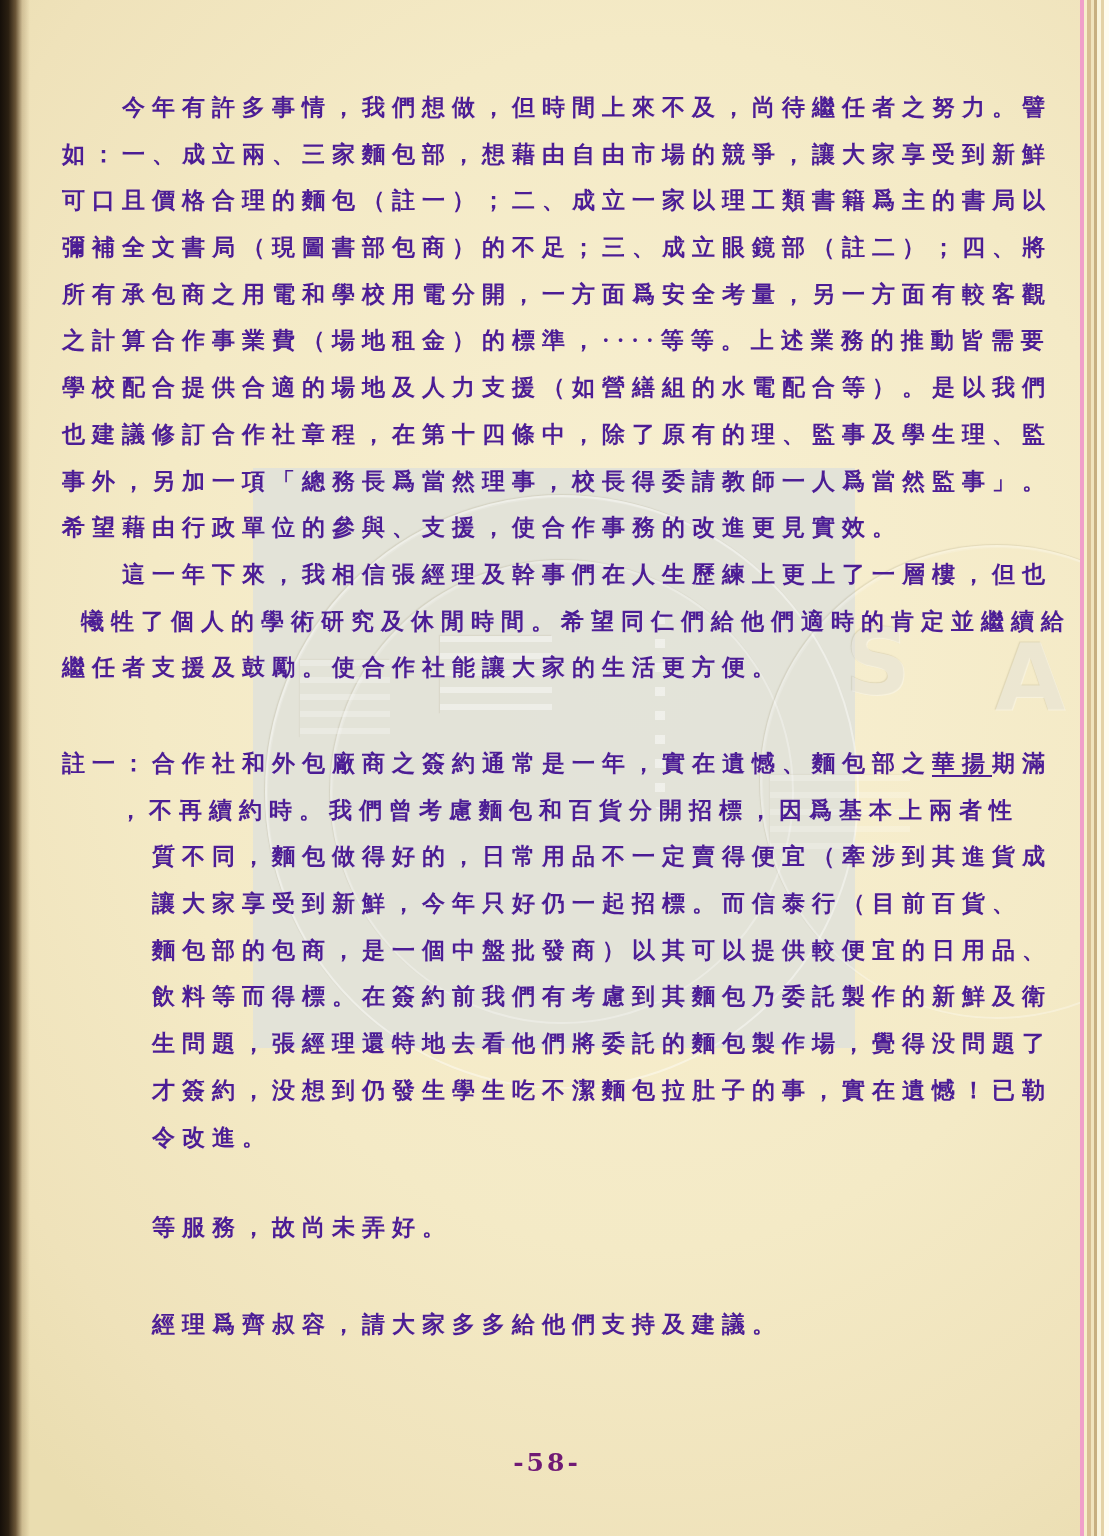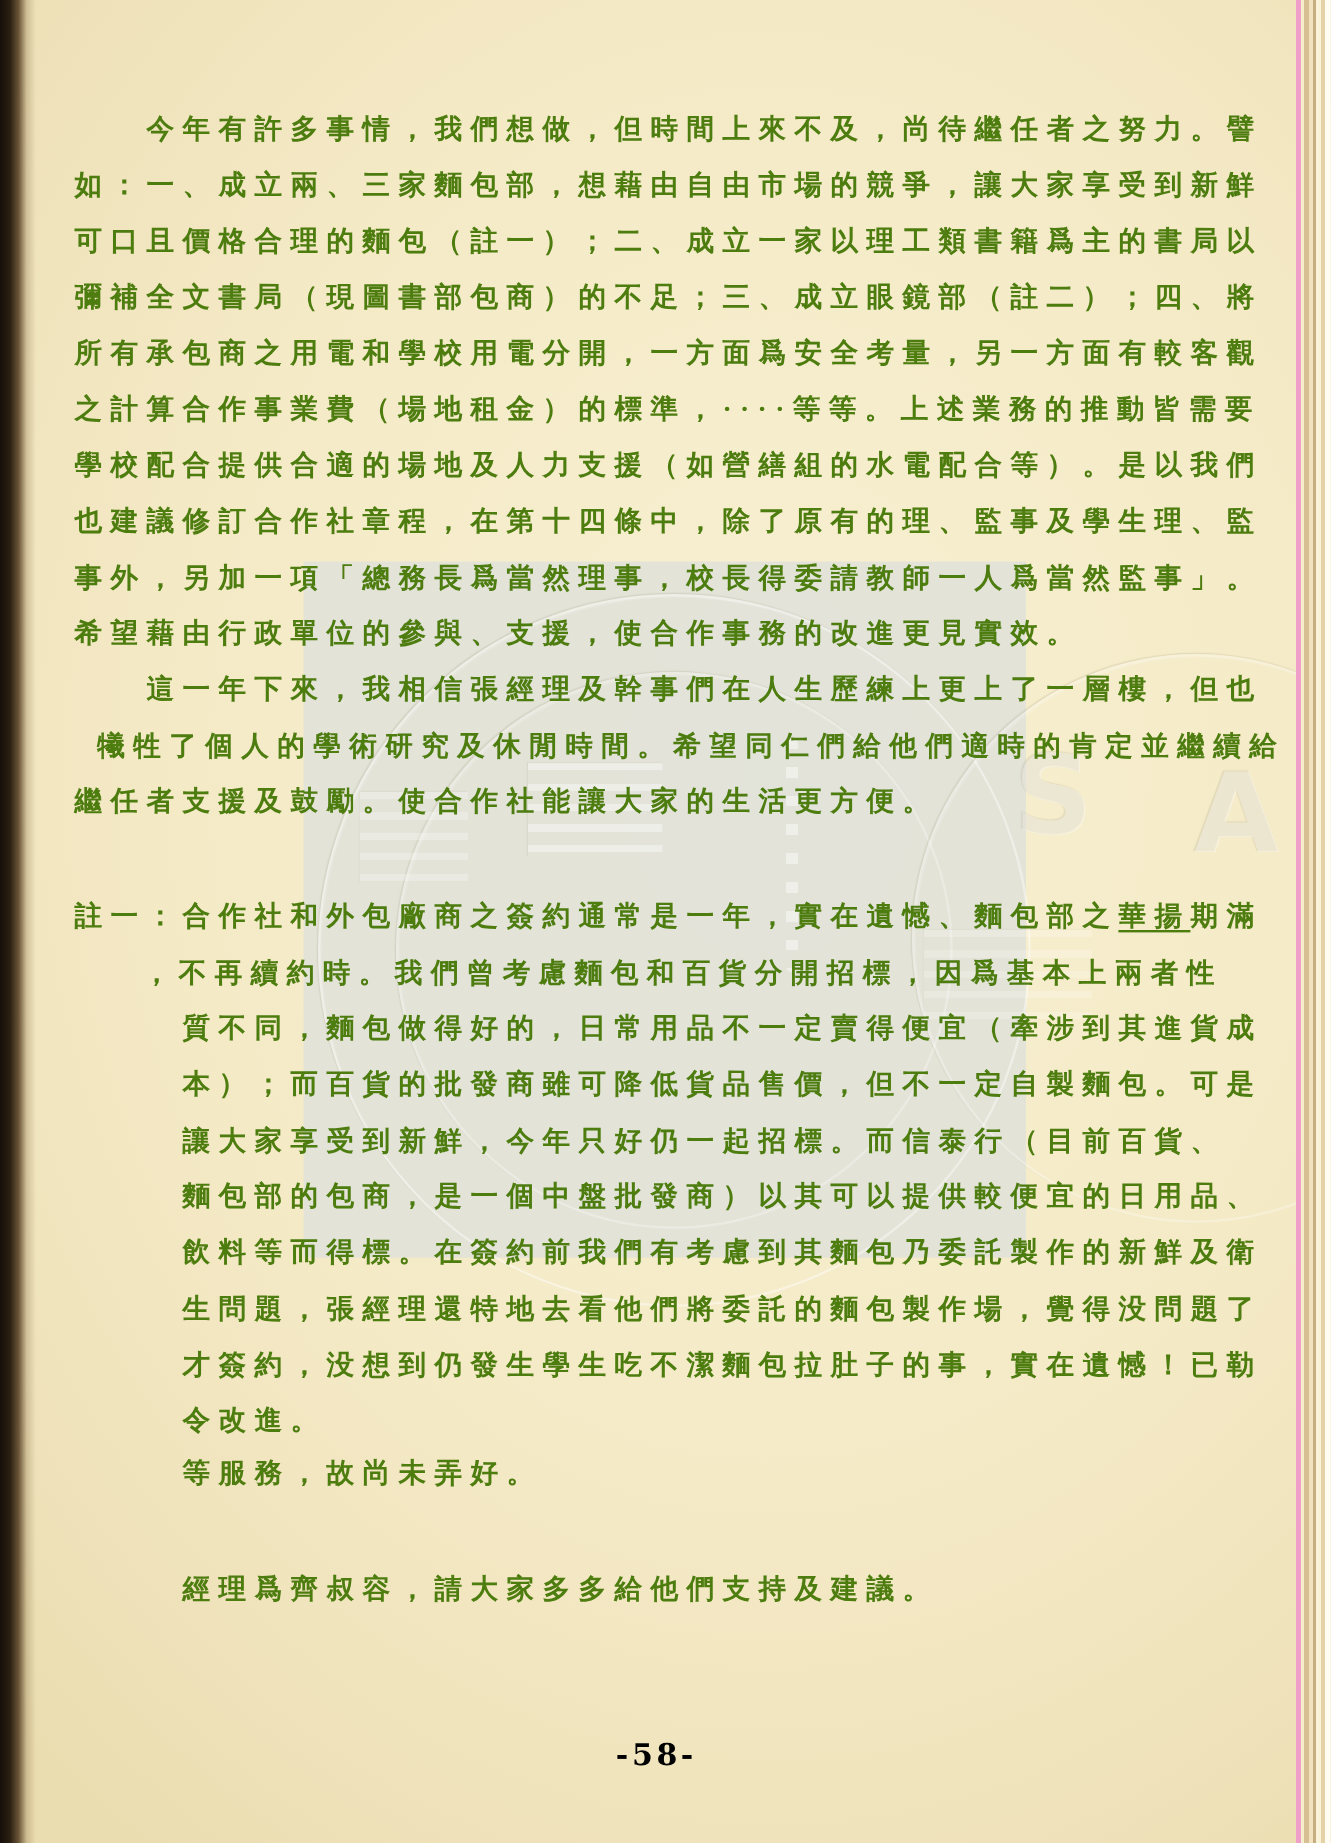--- a/index.html
+++ b/index.html
@@ -42,30 +42,30 @@
     background:repeating-linear-gradient(180deg,rgba(255,255,255,.45) 0 9px,rgba(255,255,255,0) 9px 24px);
   }
   .emboss-letter{
     position:absolute;z-index:2;font-family:"DejaVu Sans",sans-serif;font-weight:bold;
     font-size:92px;color:rgba(255,255,255,.38);text-shadow:-1px -1px 1px rgba(165,155,125,.25);
   }
   
   .block{position:absolute;left:62px;z-index:3;}
   .tline{
     height:46.7px;line-height:46.7px;white-space:nowrap;
-    font-size:23px;letter-spacing:7px;font-weight:bold;color:#4d7c0f;
+    font-size:23px;letter-spacing:7px;font-weight:bold;color:#4c1d95;
   }
   .u{text-decoration:underline;text-underline-offset:4px;text-decoration-thickness:2px;}
   .block.main{top:85px;}
   .block.note1{top:741px;}
   .block.note2{top:1205px;}
   .block.post{top:1302px;}
   .pagenum{
     position:absolute;left:62px;top:1448px;width:970px;z-index:3;text-align:center;
-    font-size:25px;letter-spacing:3px;font-weight:bold;color:#000000;
+    font-size:25px;letter-spacing:3px;font-weight:bold;color:#701a75;
     font-family:"DejaVu Serif","Liberation Serif",serif;
   }
 </style>
 </head>
 <body>
 
 <div class="page">
   <div class="graybox"></div>
 
   <div class="seal big"></div>
@@ -90,21 +90,20 @@
       <div class="tline" style="padding-left: 0px;"><span>事外，另加一項「總務長爲當然理事，校長得委請教師一人爲當然監事」。</span></div>
       <div class="tline" style="padding-left: 0px;"><span>希望藉由行政單位的參與、支援，使合作事務的改進更見實效。</span></div>
       <div class="tline" style="padding-left: 60px;"><span>這一年下來，我相信張經理及幹事們在人生歷練上更上了一層樓，但也</span></div>
       <div class="tline" style="padding-left: 0px; margin-left: 19px;"><span>犧牲了個人的學術研究及休閒時間。希望同仁們給他們適時的肯定並繼續給</span></div>
       <div class="tline" style="padding-left: 0px;"><span>繼任者支援及鼓勵。使合作社能讓大家的生活更方便。</span></div>
     </div>
   <div class="block note1">
       <div class="tline" style="padding-left: 0px;"><span>註一：合作社和外包廠商之簽約通常是一年，實在遺憾、麵包部之</span><span class="u">華揚</span><span>期滿</span></div>
       <div class="tline" style="padding-left: 57px;"><span>，不再續約時。我們曾考慮麵包和百貨分開招標，因爲基本上兩者性</span></div>
       <div class="tline" style="padding-left: 90px;"><span>質不同，麵包做得好的，日常用品不一定賣得便宜（牽涉到其進貨成</span></div>
-      <div class="tline" style="padding-left: 90px;"><span>本）；而百貨的批發商雖可降低貨品售價，但不一定自製麵包。可是</span></div>
       <div class="tline" style="padding-left: 90px;"><span>讓大家享受到新鮮，今年只好仍一起招標。而信泰行（目前百貨、</span></div>
       <div class="tline" style="padding-left: 90px;"><span>麵包部的包商，是一個中盤批發商）以其可以提供較便宜的日用品、</span></div>
       <div class="tline" style="padding-left: 90px;"><span>飲料等而得標。在簽約前我們有考慮到其麵包乃委託製作的新鮮及衛</span></div>
       <div class="tline" style="padding-left: 90px;"><span>生問題，張經理還特地去看他們將委託的麵包製作場，覺得没問題了</span></div>
       <div class="tline" style="padding-left: 90px;"><span>才簽約，没想到仍發生學生吃不潔麵包拉肚子的事，實在遺憾！已勒</span></div>
       <div class="tline" style="padding-left: 90px;"><span>令改進。</span></div>
     </div>
   <div class="block note2">
       <div class="tline" style="padding-left: 90px;"><span>等服務，故尚未弄好。</span></div>
     </div>

